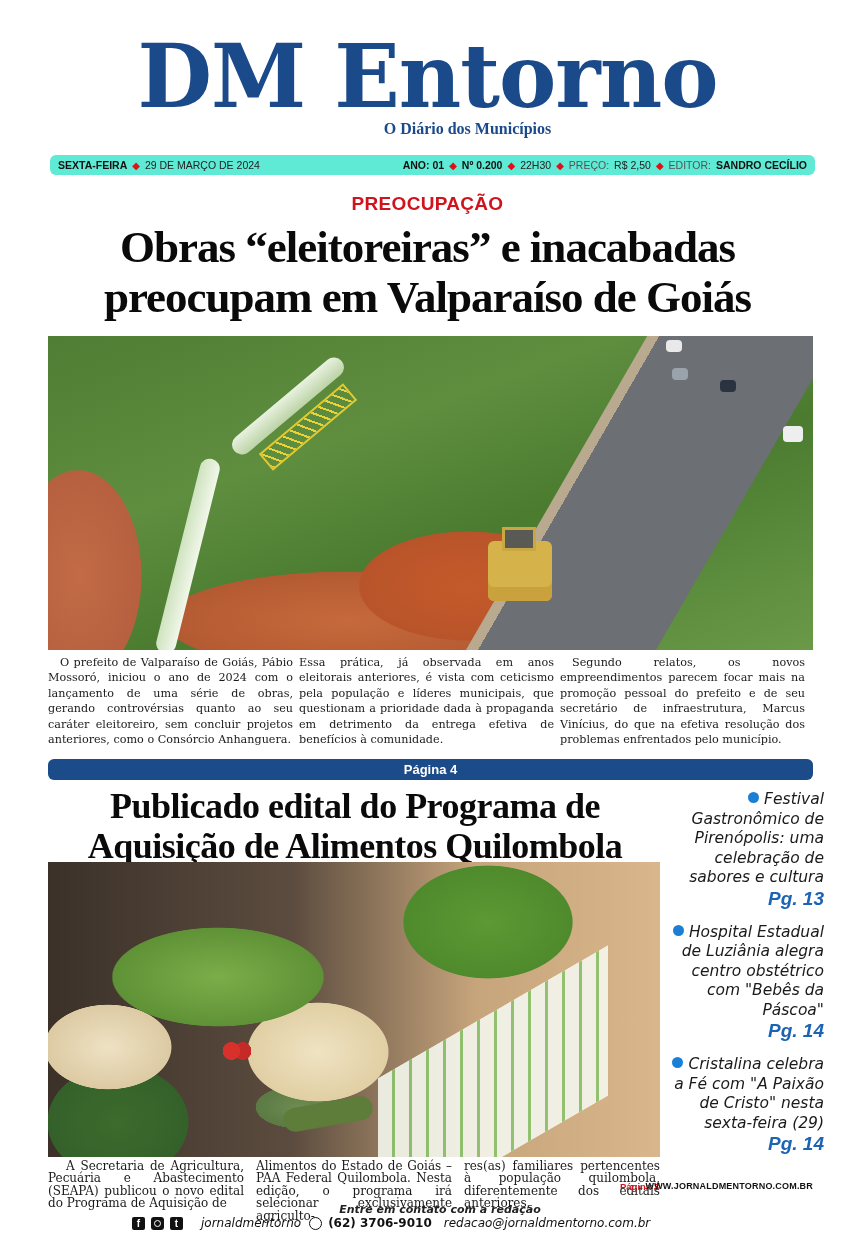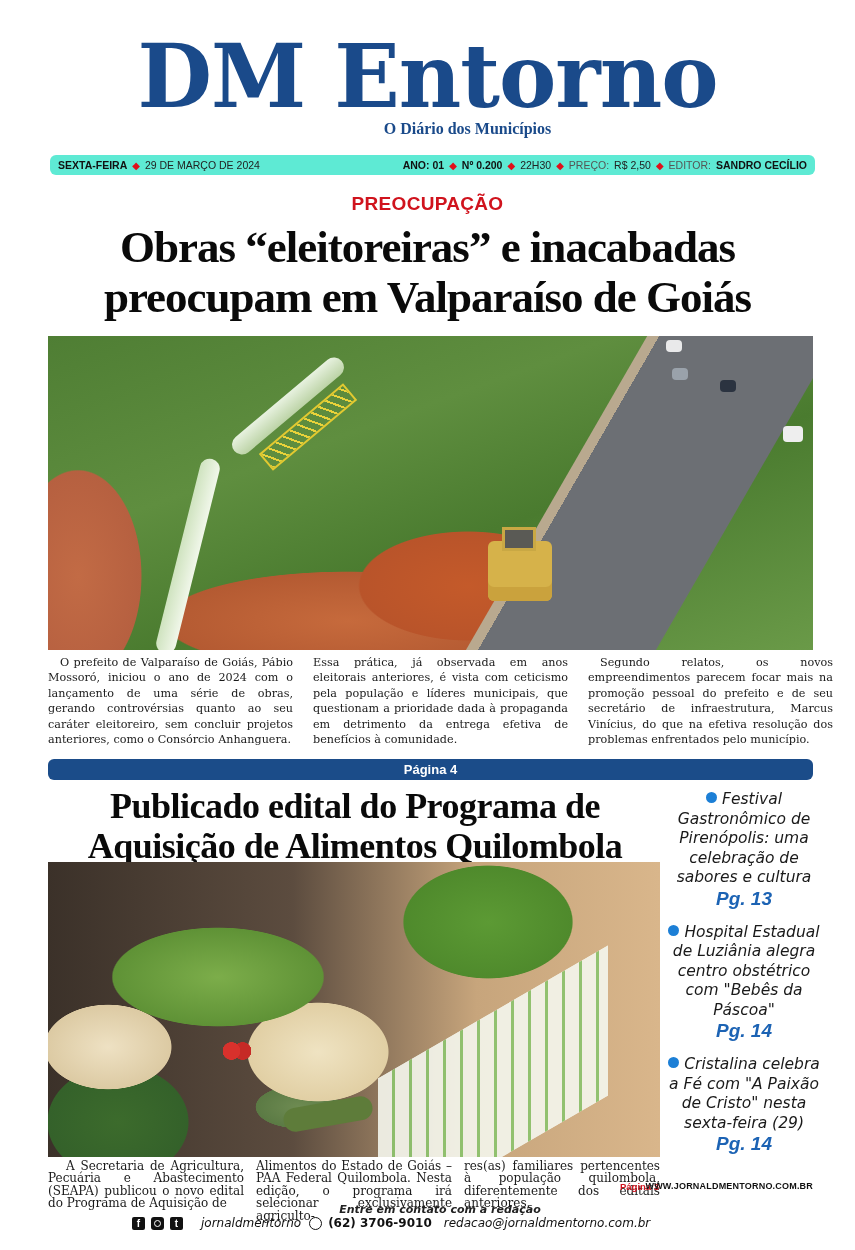--- a/index.html
+++ b/index.html
@@ -43,21 +43,21 @@
            background: linear-gradient(#e8f2e0, #bcd3a6); border-radius: 10px; transform: rotate(-40deg); }
   .truss { position: absolute; left: 205px; top: 80px; width: 110px; height: 22px;
            background: repeating-linear-gradient(60deg, #e9d23a 0 2px, transparent 2px 8px); border:2px solid #e2c930;
            transform: rotate(-40deg); }
   .excavator { position: absolute; left: 440px; top: 205px; width: 64px; height: 60px;
                background: #d6b24a; border-radius: 6px; box-shadow: inset 0 -14px 0 #caa23d; }
   .excavator::before { content: ""; position: absolute; left: 14px; top: -14px; width: 28px; height: 18px;
                        background: #5a5a55; border: 3px solid #c9a844; }
 
   .cols3 { position: absolute; left: 48px; top: 655px; width: 765px; display: grid;
-           grid-template-columns: 245px 255px 245px; column-gap: 20px;
+           grid-template-columns: 245px 255px 245px; column-gap: 6px;
            font-family: "DejaVu Serif", serif; font-size: 11.2px; line-height: 15.4px; color: #1a1a1a; text-align: justify; }
   .cols3 p { text-indent: 12px; }
   .cols3 p.noind { text-indent: 0; }
 
   .pagebar { position: absolute; left: 48px; top: 759px; width: 765px; height: 21px; background: #1b4c89;
              border-radius: 6px; text-align: center; color: #fff; font-family: "Liberation Sans", sans-serif;
              font-weight: bold; font-size: 13px; line-height: 21px; }
 
   .headline2 { position: absolute; top: 786px; left: 40px; width: 630px; text-align: center;
                font-family: "Liberation Serif", serif; font-weight: bold; font-size: 36px; line-height: 40px;
@@ -82,21 +82,21 @@
               border-radius: 14px; transform: rotate(-10deg); }
 
   .cols3b { position: absolute; left: 48px; top: 1160px; width: 612px; display: grid;
             grid-template-columns: 196px 196px 196px; column-gap: 12px;
             font-family: "DejaVu Serif", serif; font-size: 12px; line-height: 12.4px; color: #1a1a1a; text-align: justify; }
   .cols3b p.ind { text-indent: 18px; }
   .pagina3 { position: absolute; left: 620px; top: 1181px; font-family: "Liberation Sans", sans-serif;
              font-weight: bold; font-size: 9.5px; color: #d0131d; }
 
   .sidebar { position: absolute; left: 664px; top: 790px; width: 160px; font-family: "DejaVu Sans", sans-serif; }
-  .side-item { text-align: center; font-style: italic; font-size: 15.5px; line-height: 19.5px; color: #1a1a1a; margin-bottom: 13px; }
+  .side-item { text-align: right; font-style: italic; font-size: 15.5px; line-height: 19.5px; color: #1a1a1a; margin-bottom: 13px; }
   .side-item .dot { display: inline-block; width: 11px; height: 11px; border-radius: 50%; background: #1c7fd6;
                     margin-right: 5px; vertical-align: 1px; }
   .side-item .pg { display: block; font-family: "Liberation Sans", sans-serif; font-weight: bold; font-style: italic;
                    font-size: 19px; color: #1c63b4; line-height: 22px; }
 
   .footer-cta { position: absolute; left: 0; top: 1203px; width: 855px; text-align: center; padding-left: 25px;
                 font-family: "DejaVu Sans", sans-serif; font-style: italic; font-size: 11px; color: #222; font-weight: bold; }
   .footer-row { position: absolute; left: 132px; top: 1216px; display: flex; align-items: center; gap: 6px;
                 font-family: "DejaVu Sans", sans-serif; font-size: 12px; color: #111; white-space: nowrap; }
   .sicon { display: inline-block; width: 13px; height: 13px; background: #111; border-radius: 2px; color: #fff;

